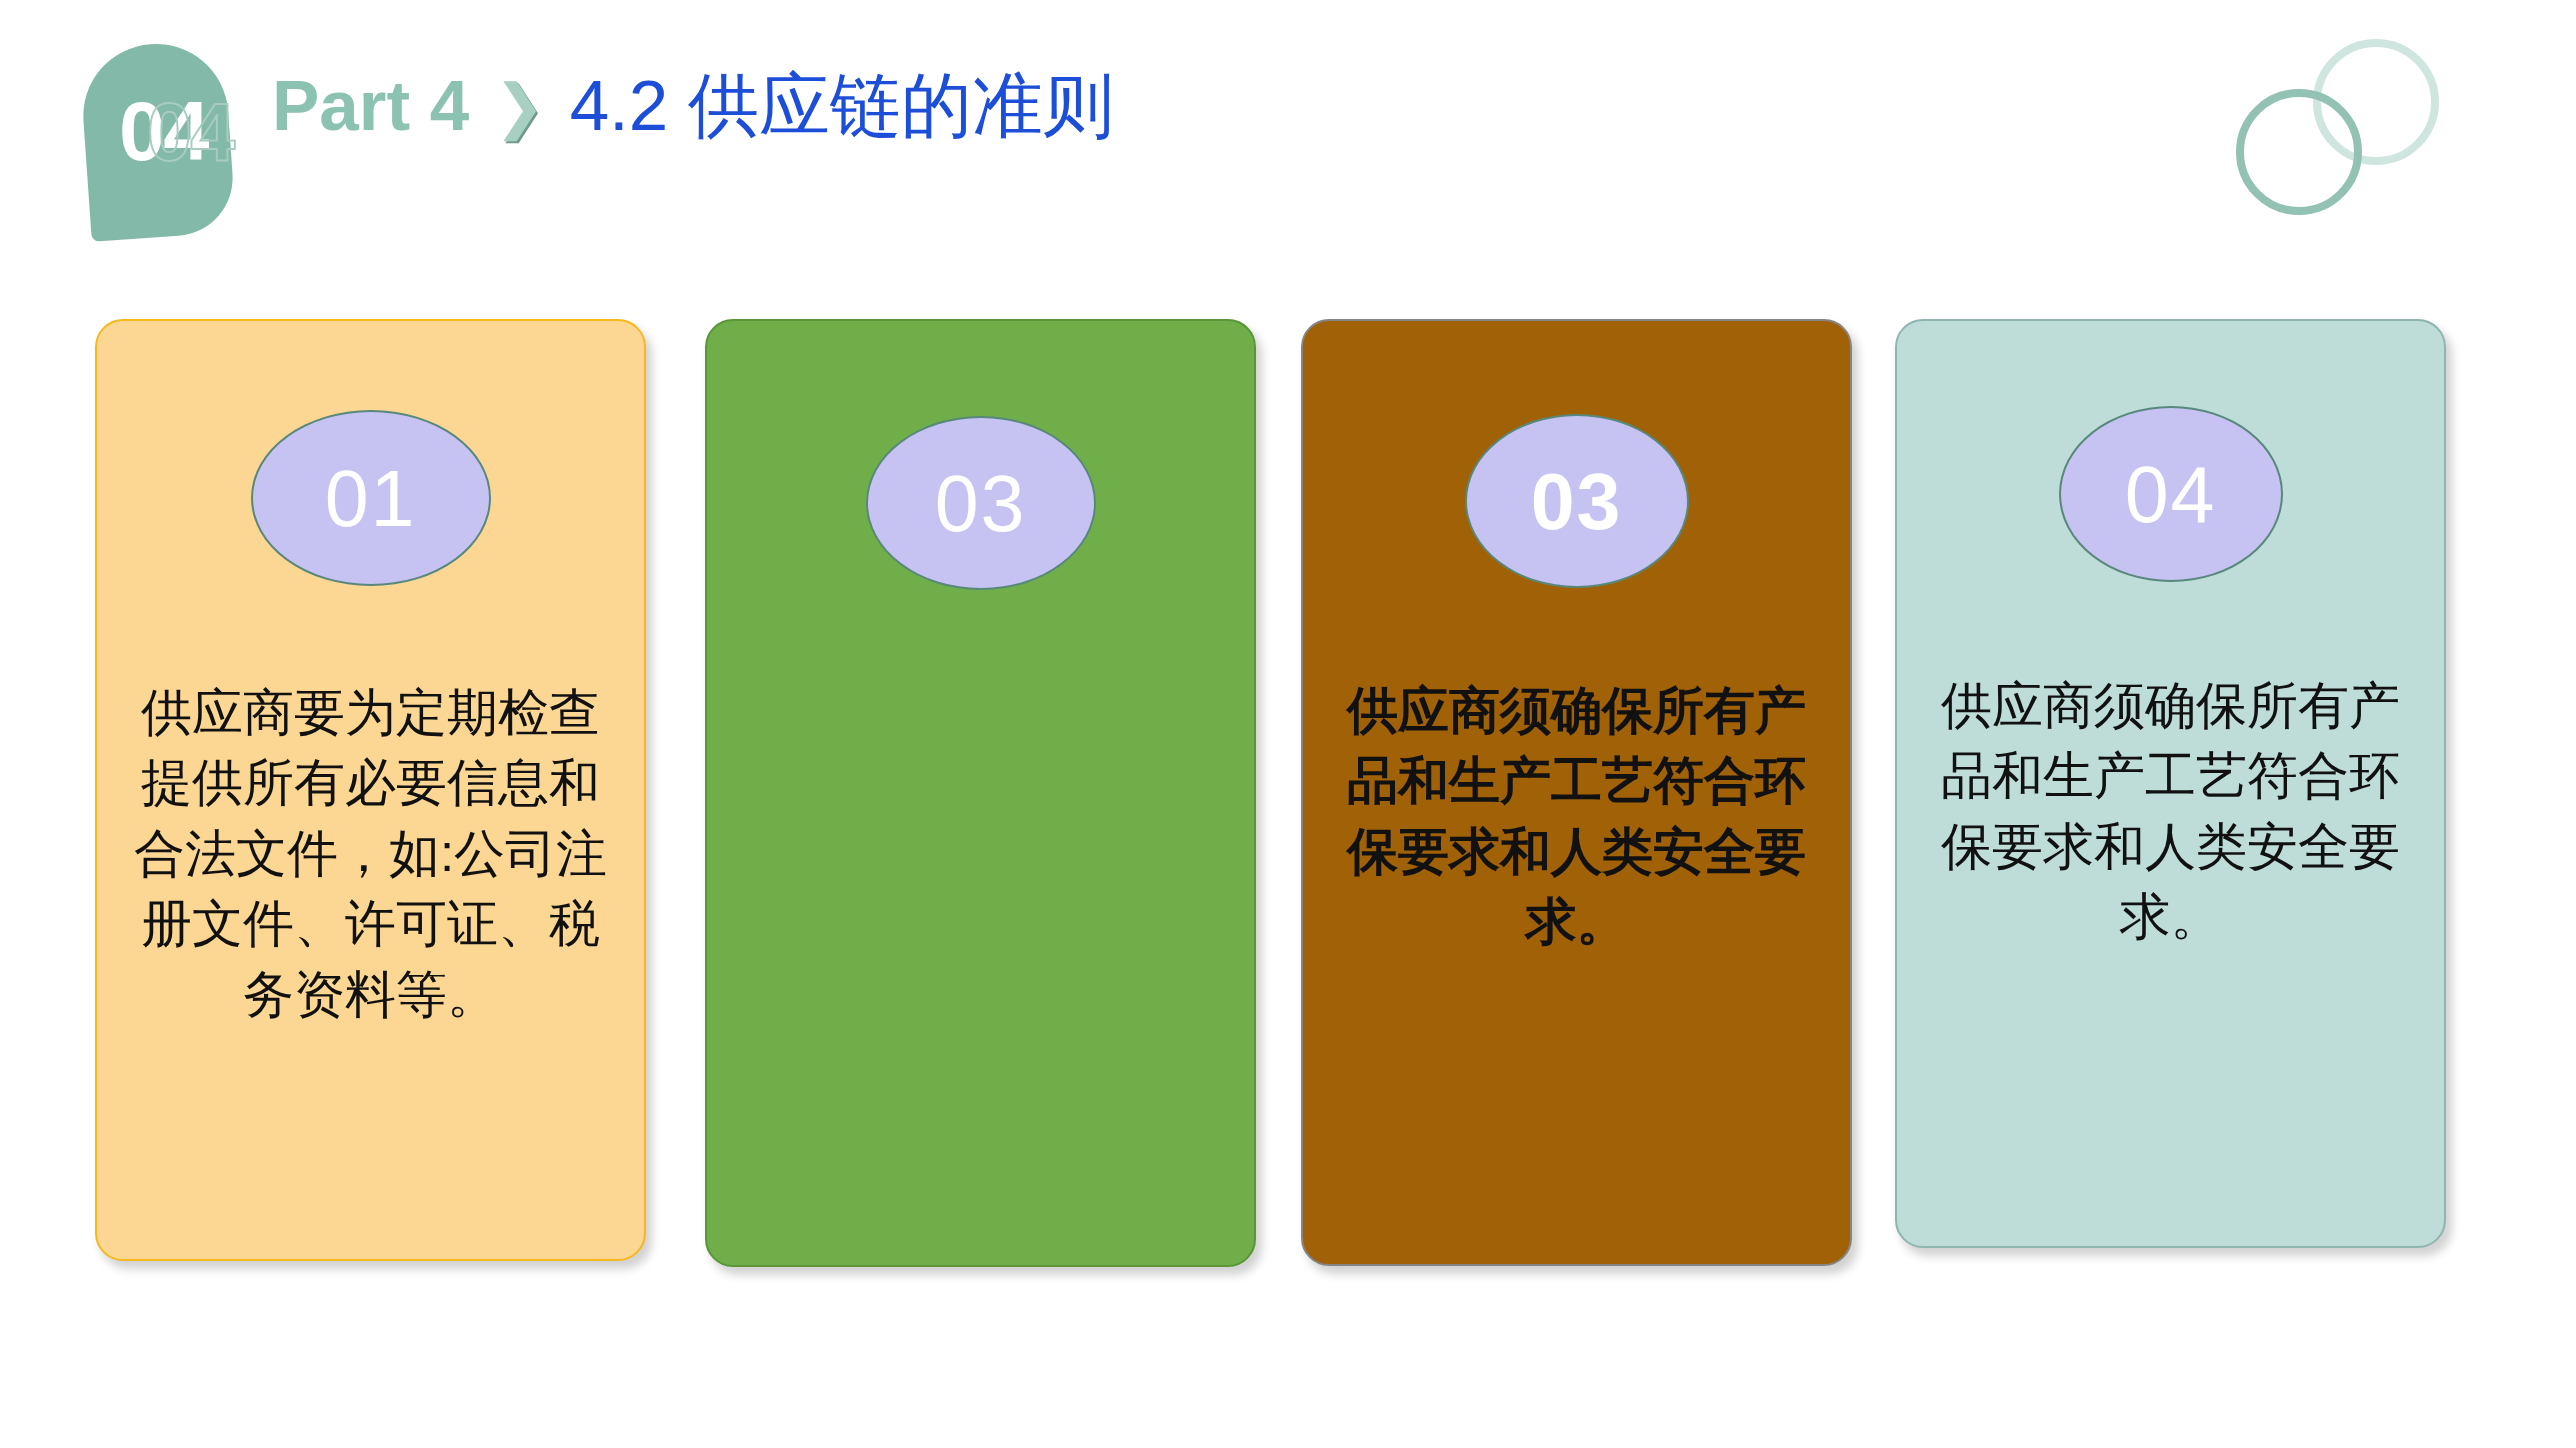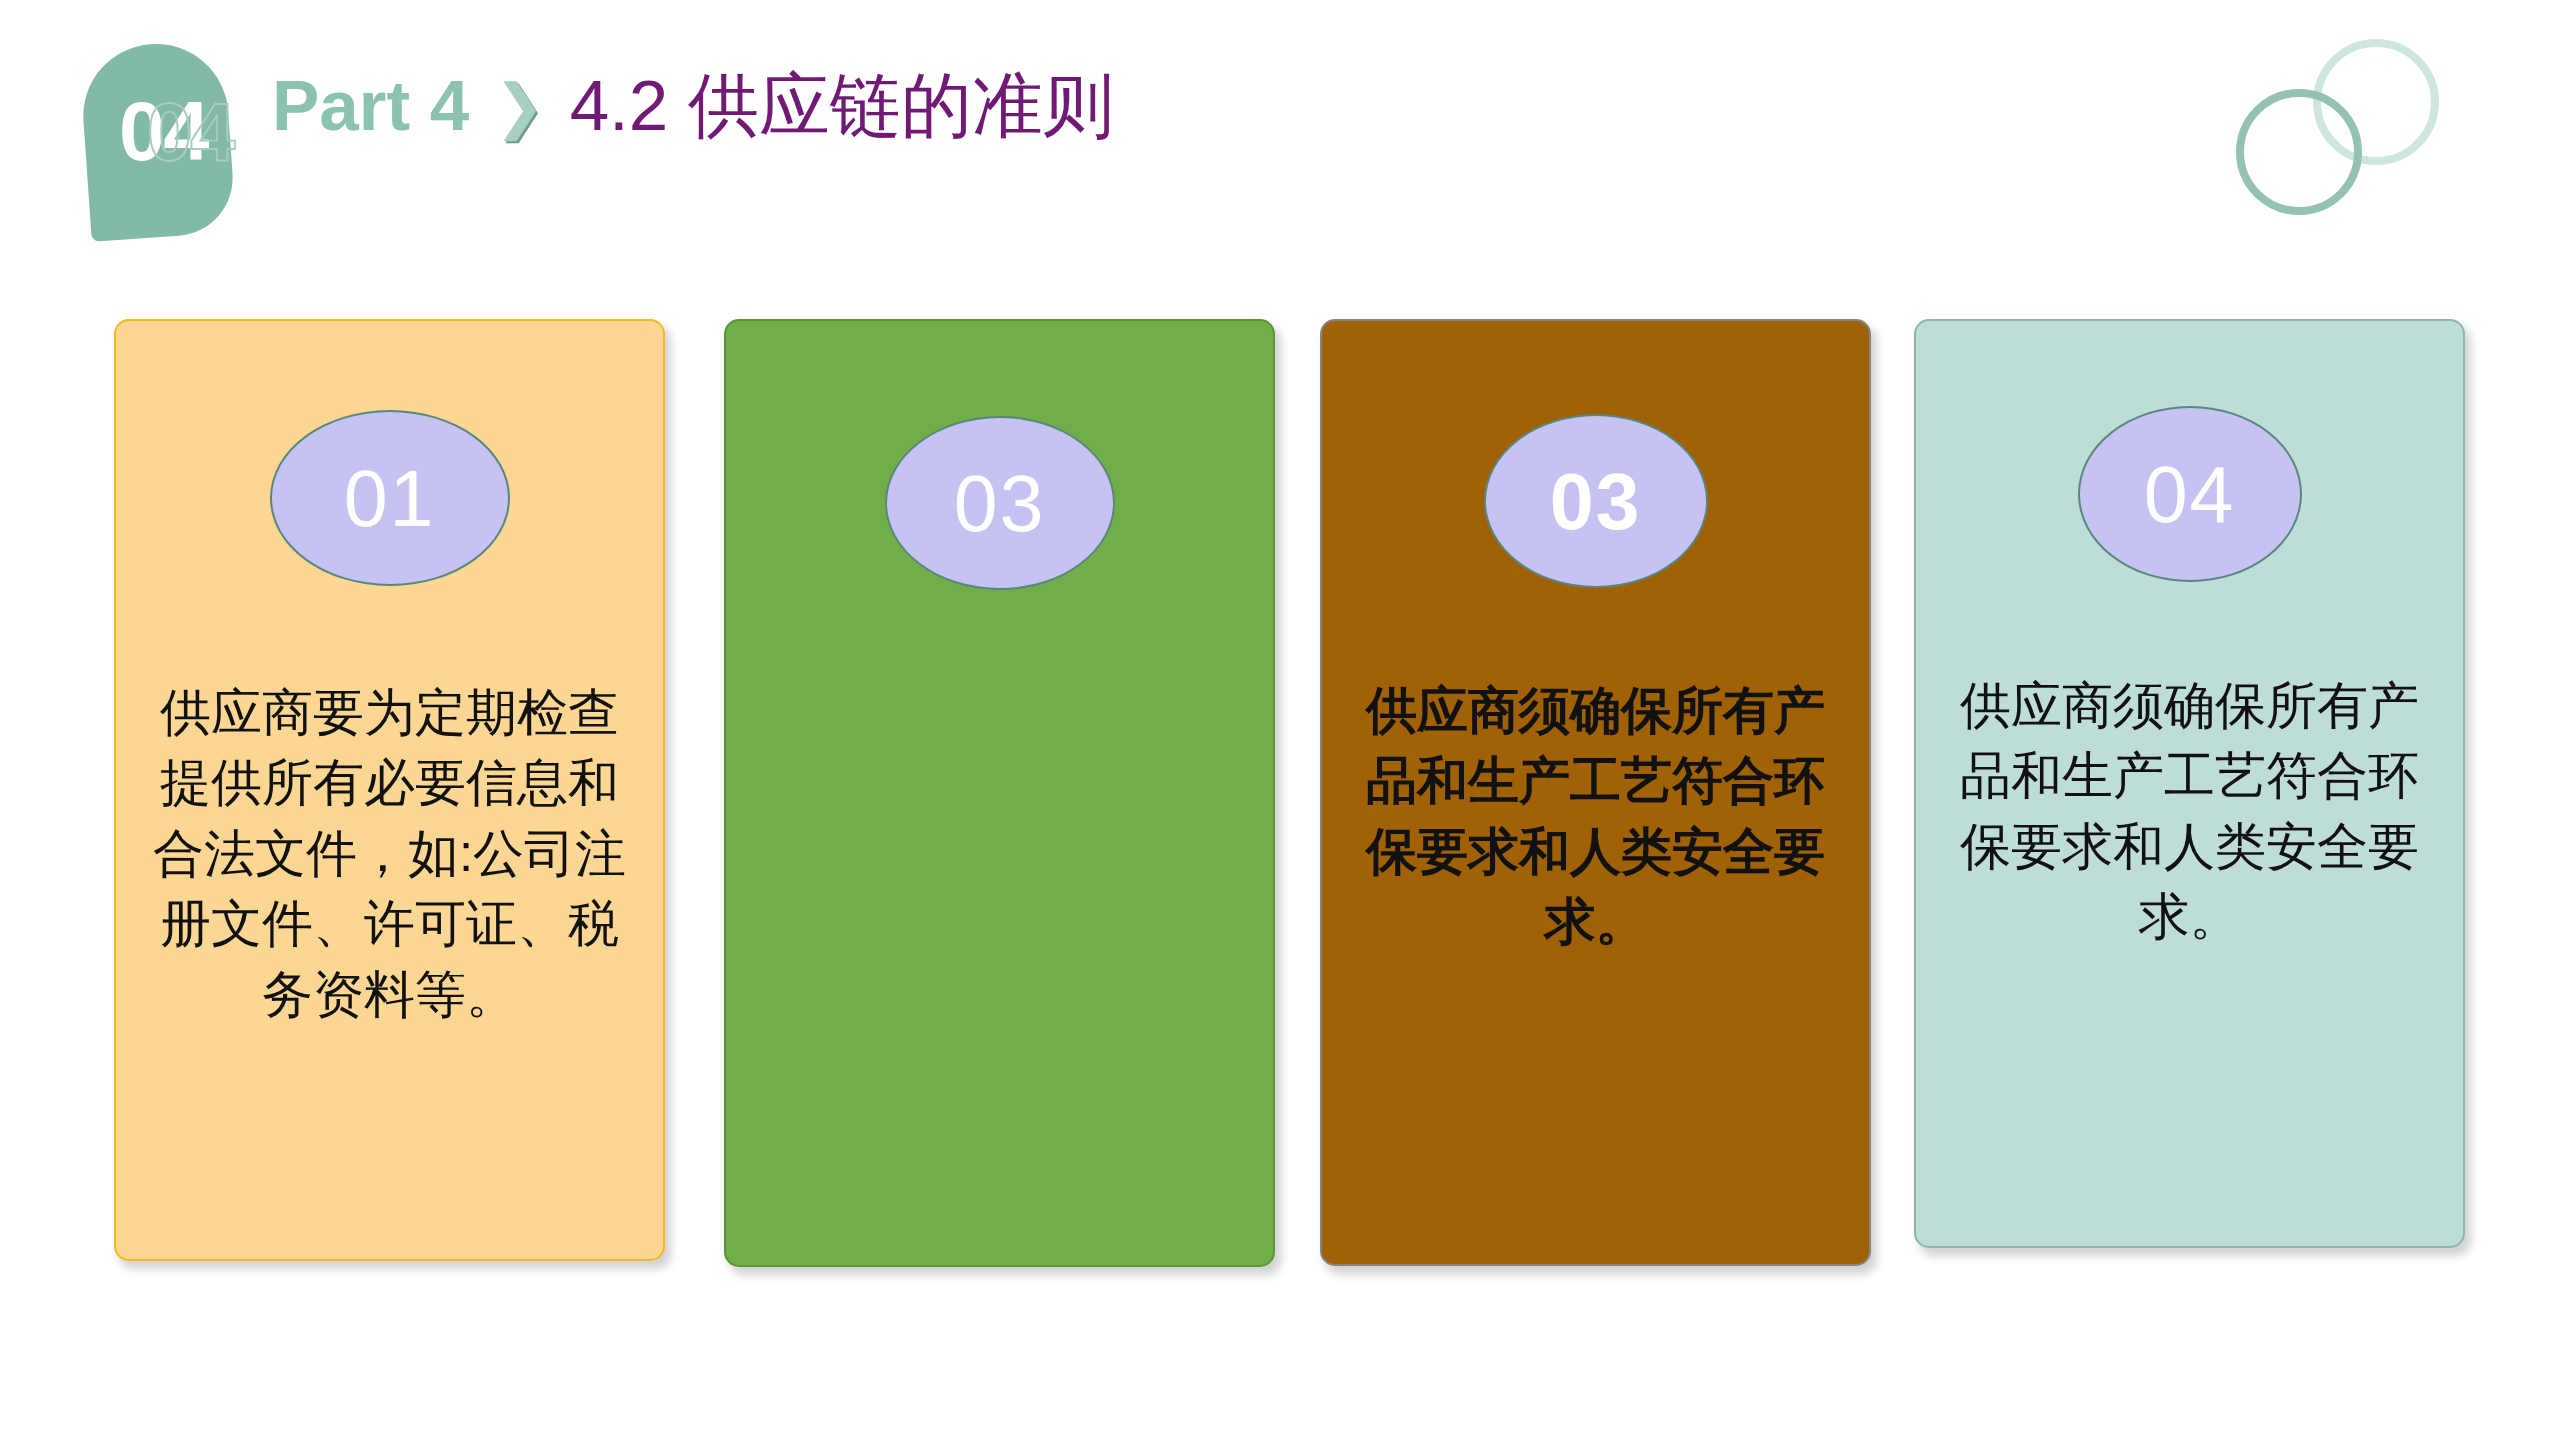--- a/index.html
+++ b/index.html
@@ -90,21 +90,21 @@
   }
   #header-title .chevron {
     font-size: 60px;
     color: #a7cfc2;
     line-height: 1;
     text-shadow: 1.9px 1.9px 0 #6f9a8d;
     font-family: "DejaVu Sans", sans-serif;
   }
   #header-title .topic-label {
     font-size: 71px;
-    color: #701a75;
+    color: #1d4ed8;
     font-family: "Liberation Sans", "DejaVu Sans", sans-serif;
     line-height: 1;
   }
 
   #deco-rings {
     position: absolute;
     right: 137px;
     top: 39px;
     width: 203px;
     height: 184px;
@@ -134,24 +134,23 @@
     position: absolute;
     left: 0;
     top: 319px;
     width: 2576px;
     height: 966px;
   }
   .card {
     position: absolute;
     top: 0;
     width: 551px;
-    border-radius: 15px;
+    border-radius: 28px;
     box-sizing: border-box;
     box-shadow: 5.8px 7.7px 9.7px rgba(0,0,0,0.18);
-    margin-left: 19px;
   }
   .card-body {
     position: absolute;
     left: 0;
     right: 0;
     top: 174px;
     padding: 0 25px;
     text-align: center;
     font-size: 51px;
     line-height: 1.38;

